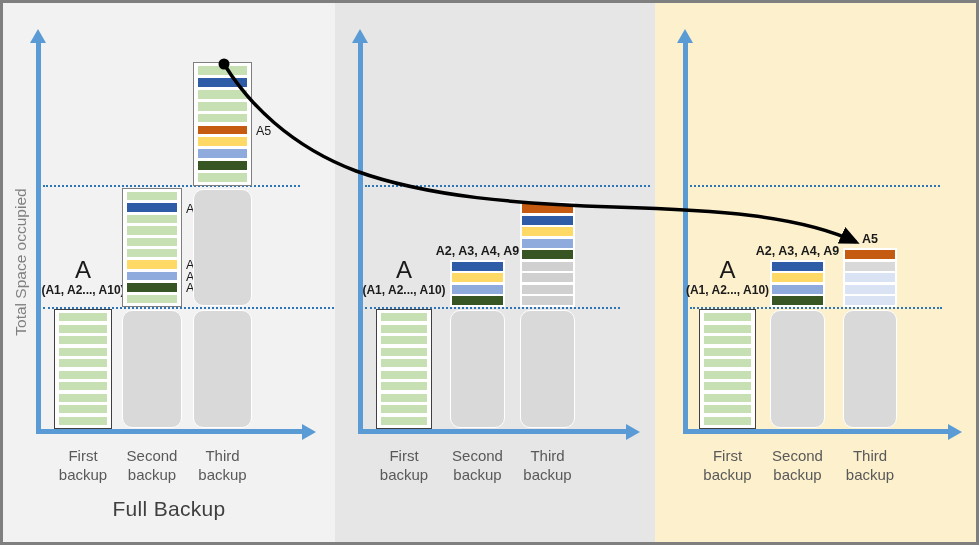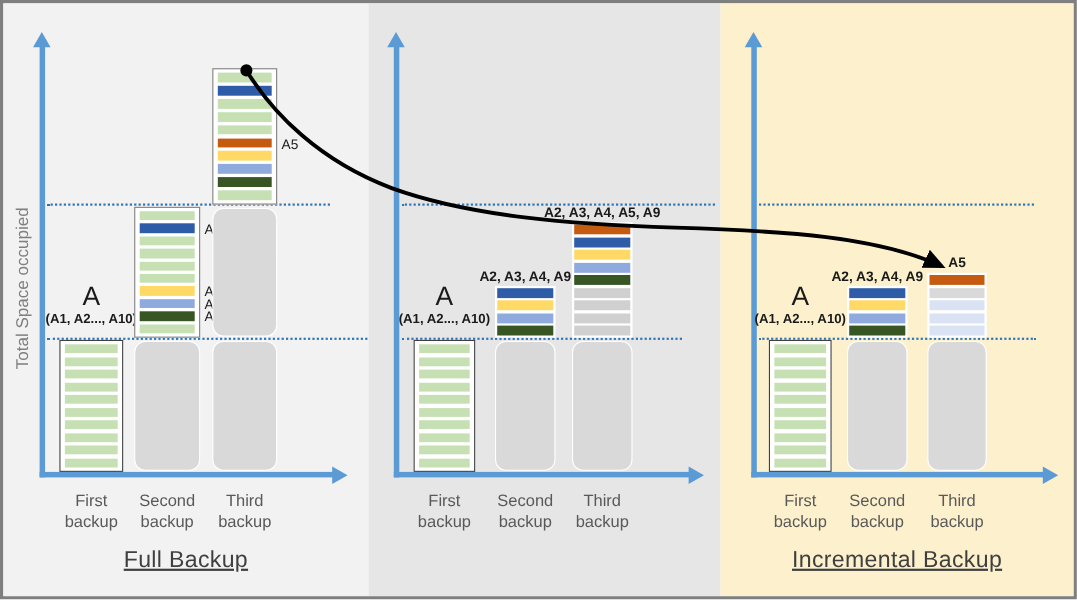--- a/index.html
+++ b/index.html
@@ -3,21 +3,21 @@
 <meta charset="utf-8">
 <style>
   html,body{margin:0;padding:0;background:#ffffff;}
   #canvas{
     position:relative;width:979px;height:545px;box-sizing:border-box;
     border:3px solid #7f7f7f;overflow:hidden;
     font-family:"Liberation Sans",sans-serif;
   }
   .panel{position:absolute;top:0;height:539px;}
   .abs{position:absolute;}
-  .title{position:absolute;text-align:center;font-size:21px;color:#3f3f3f;letter-spacing:.3px;text-decoration:underline;}
+  .title{position:absolute;text-align:center;font-size:21px;color:#3f3f3f;letter-spacing:.3px;}
   .xlabel{position:absolute;text-align:center;font-size:15px;line-height:19px;color:#595959;}
   .ylabel{position:absolute;font-size:15.5px;color:#7f7f7f;text-align:center;transform:rotate(-90deg);}
   .headlabel{position:absolute;text-align:center;color:#1a1a1a;}
   .headlabel .big{font-size:24px;line-height:26px;font-weight:400;}
   .headlabel .small{font-size:12px;line-height:15px;font-weight:700;}
   .sidelabel{position:absolute;font-size:12.5px;line-height:13px;color:#1a1a1a;white-space:nowrap;}
   .toplabel{position:absolute;text-align:center;font-size:12.5px;font-weight:700;color:#1a1a1a;white-space:nowrap;}
   .axis-part{position:absolute;}
   .dotted{position:absolute;height:0;border-top:2px dotted #2e75b6;}
   .stackbox{position:absolute;box-sizing:border-box;background:#ffffff;display:flex;flex-direction:column;justify-content:space-between;}
@@ -127,21 +127,20 @@
         <div class="stripe" style="height: 9px; background: rgb(197, 90, 17);"></div>
         <div class="stripe" style="height: 9px; background: rgb(46, 92, 166);"></div>
         <div class="stripe" style="height: 9px; background: rgb(255, 217, 102);"></div>
         <div class="stripe" style="height: 9px; background: rgb(143, 170, 220);"></div>
         <div class="stripe" style="height: 9px; background: rgb(55, 86, 35);"></div>
         <div class="stripe" style="height: 9px; background: rgb(208, 208, 208);"></div>
         <div class="stripe" style="height: 9px; background: rgb(208, 208, 208);"></div>
         <div class="stripe" style="height: 9px; background: rgb(208, 208, 208);"></div>
         <div class="stripe" style="height: 9px; background: rgb(208, 208, 208);"></div>
       </div>
-      <div class="toplabel" style="left: 464.5px; top: 183px; width: 160px;">A2, A3, A4, A5, A9</div>
       <div class="xlabel" style="left: 510.5px; top: 443px; width: 68px;">Third backup</div>
       <div class="panel" style="left: 652px; width: 321px; background: rgb(253, 240, 205);"></div>
       <div class="dotted" style="left: 687px; top: 182px; width: 250px; border-top-color: rgb(46, 117, 182);"></div>
       <div class="dotted" style="left: 687px; top: 304px; width: 252px; border-top-color: rgb(46, 117, 182);"></div>
       <div class="axis-part" style="left: 679.5px; top: 39px; width: 5px; height: 392px; background: rgb(91, 155, 213);"></div>
       <div class="axis-part" style="left: 674px; top: 26px; width: 0px; height: 0px; border-left: 8px solid transparent; border-right: 8px solid transparent; border-bottom: 14px solid rgb(91, 155, 213);"></div>
       <div class="axis-part" style="left: 679.5px; top: 426px; width: 266.5px; height: 5px; background: rgb(91, 155, 213);"></div>
       <div class="axis-part" style="left: 945px; top: 420.5px; width: 0px; height: 0px; border-top: 8px solid transparent; border-bottom: 8px solid transparent; border-left: 14px solid rgb(91, 155, 213);"></div>
       <div class="headlabel" style="left: 664.5px; top: 254px; width: 120px;">
         <div class="big">A</div>
@@ -172,21 +171,20 @@
       <div class="plainbar" style="left: 840px; top: 307px; width: 54px; height: 118px; background: rgb(217, 217, 217);"></div>
       <div class="stackbox" style="left: 840px; top: 245px; width: 54px; height: 59px; padding: 2px; background: rgb(255, 255, 255);">
         <div class="stripe" style="height: 9px; background: rgb(197, 90, 17);"></div>
         <div class="stripe" style="height: 9px; background: rgb(217, 217, 217);"></div>
         <div class="stripe" style="height: 9px; background: rgb(218, 227, 243);"></div>
         <div class="stripe" style="height: 9px; background: rgb(218, 227, 243);"></div>
         <div class="stripe" style="height: 9px; background: rgb(218, 227, 243);"></div>
       </div>
       <div class="toplabel" style="left: 787px; top: 229px; width: 160px;">A5</div>
       <div class="xlabel" style="left: 833px; top: 443px; width: 68px;">Third backup</div>
-      <div class="title" style="left: 652px; top: 494px; width: 321px;">Incremental Backup</div>
       <div class="ylabel" style="left: -87px; top: 250px; width: 210px; height: 18px;">Total Space occupied</div>
     </div>
   <svg id="curve-overlay" width="973" height="539" viewBox="3 3 973 539">
     <defs>
       <marker id="arrowhead" markerUnits="userSpaceOnUse" markerWidth="22" markerHeight="20" refX="16" refY="9" orient="auto">
         <polygon points="0,0 20,9 0,18" fill="#000000"></polygon>
       </marker>
     </defs>
     <path d="M224,64 C248,103 290,146 356,171 C428,197 520,204 614,207 C715,210 798,215 856,242" fill="none" stroke="#000000" stroke-width="3.5" marker-end="url(#arrowhead)"></path>
     <circle cx="224" cy="64" r="5.5" fill="#000000"></circle>

